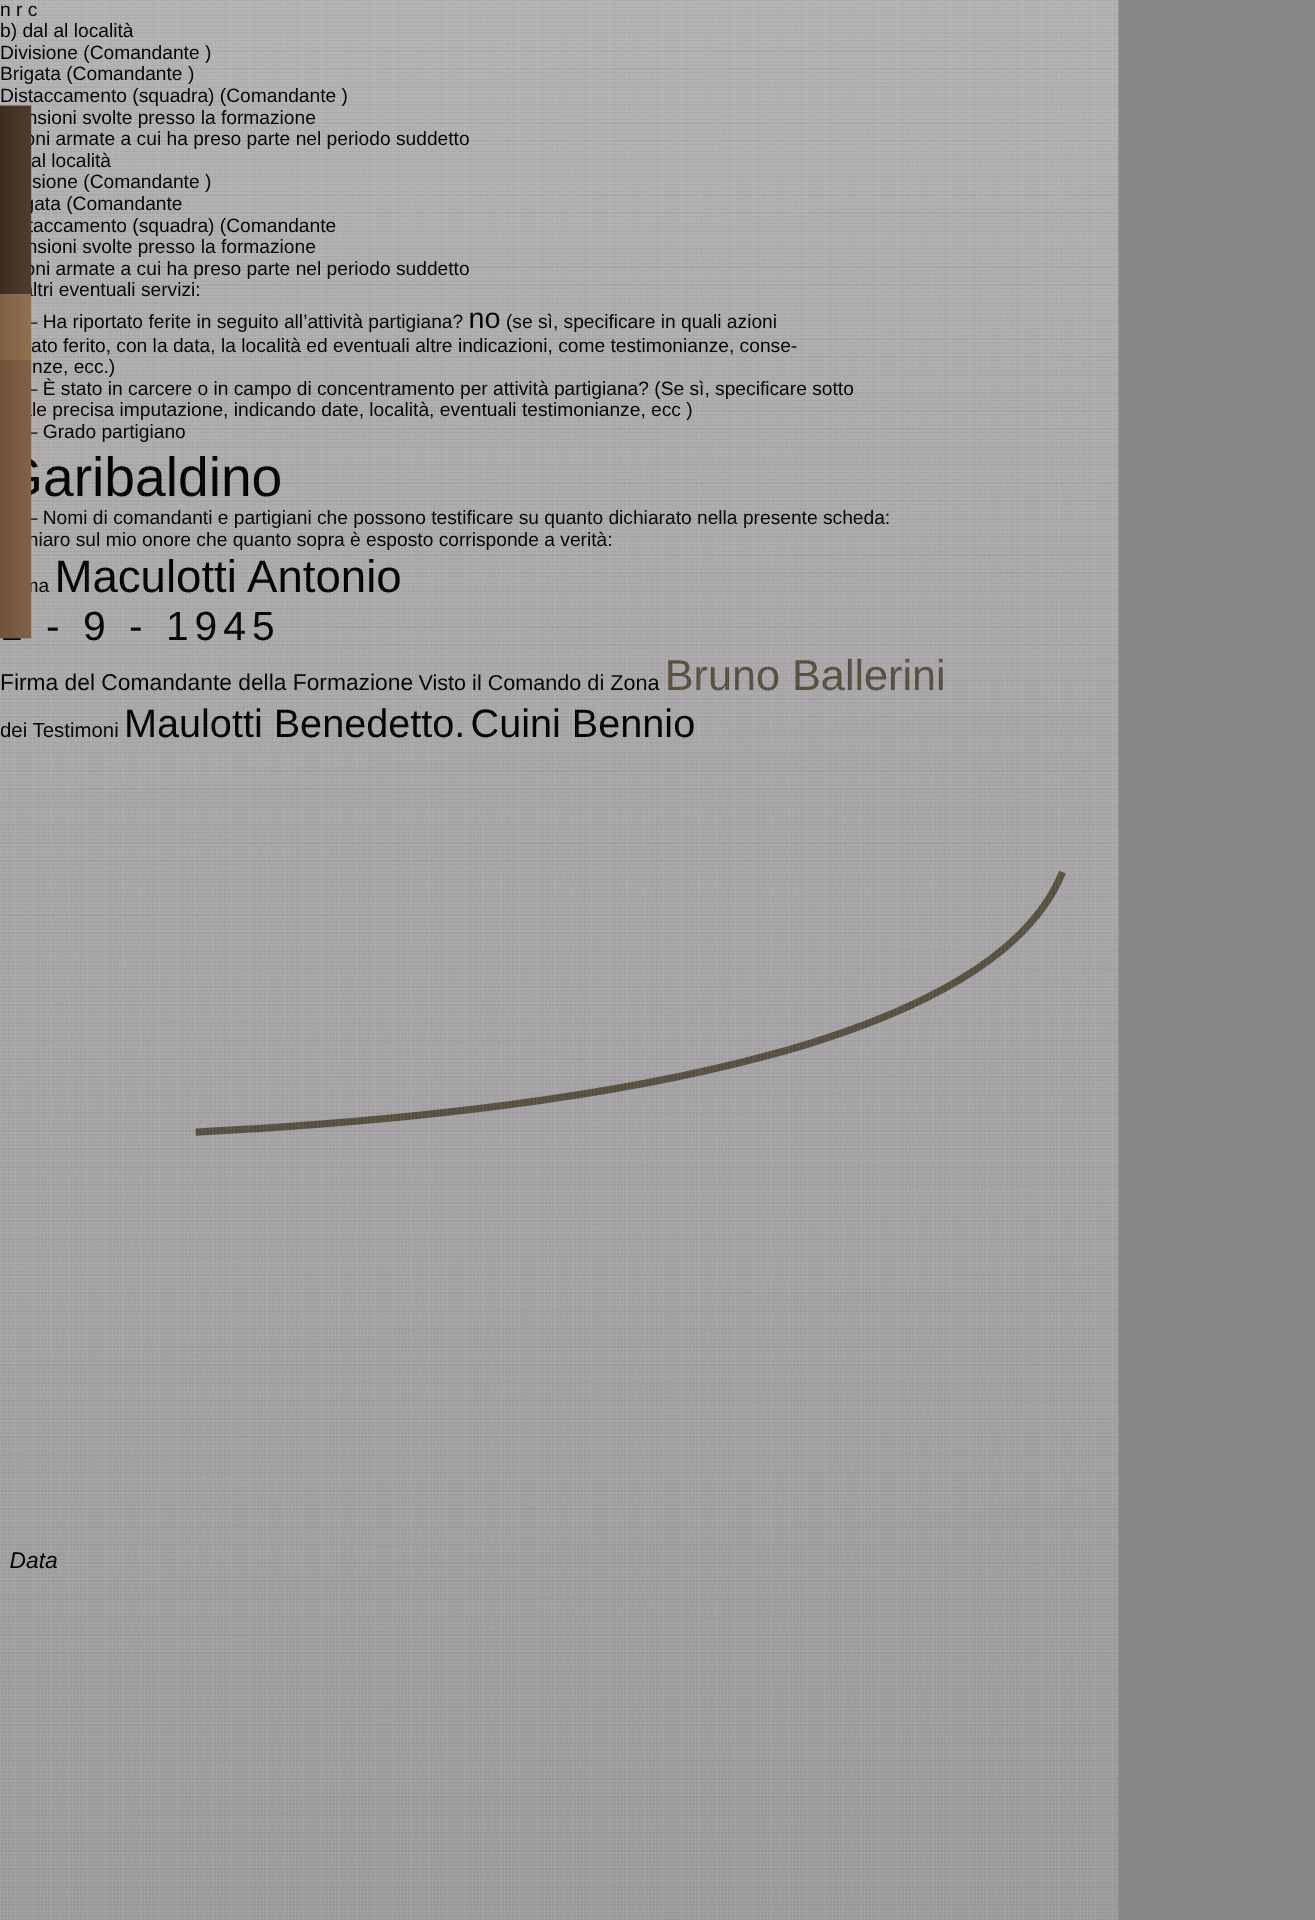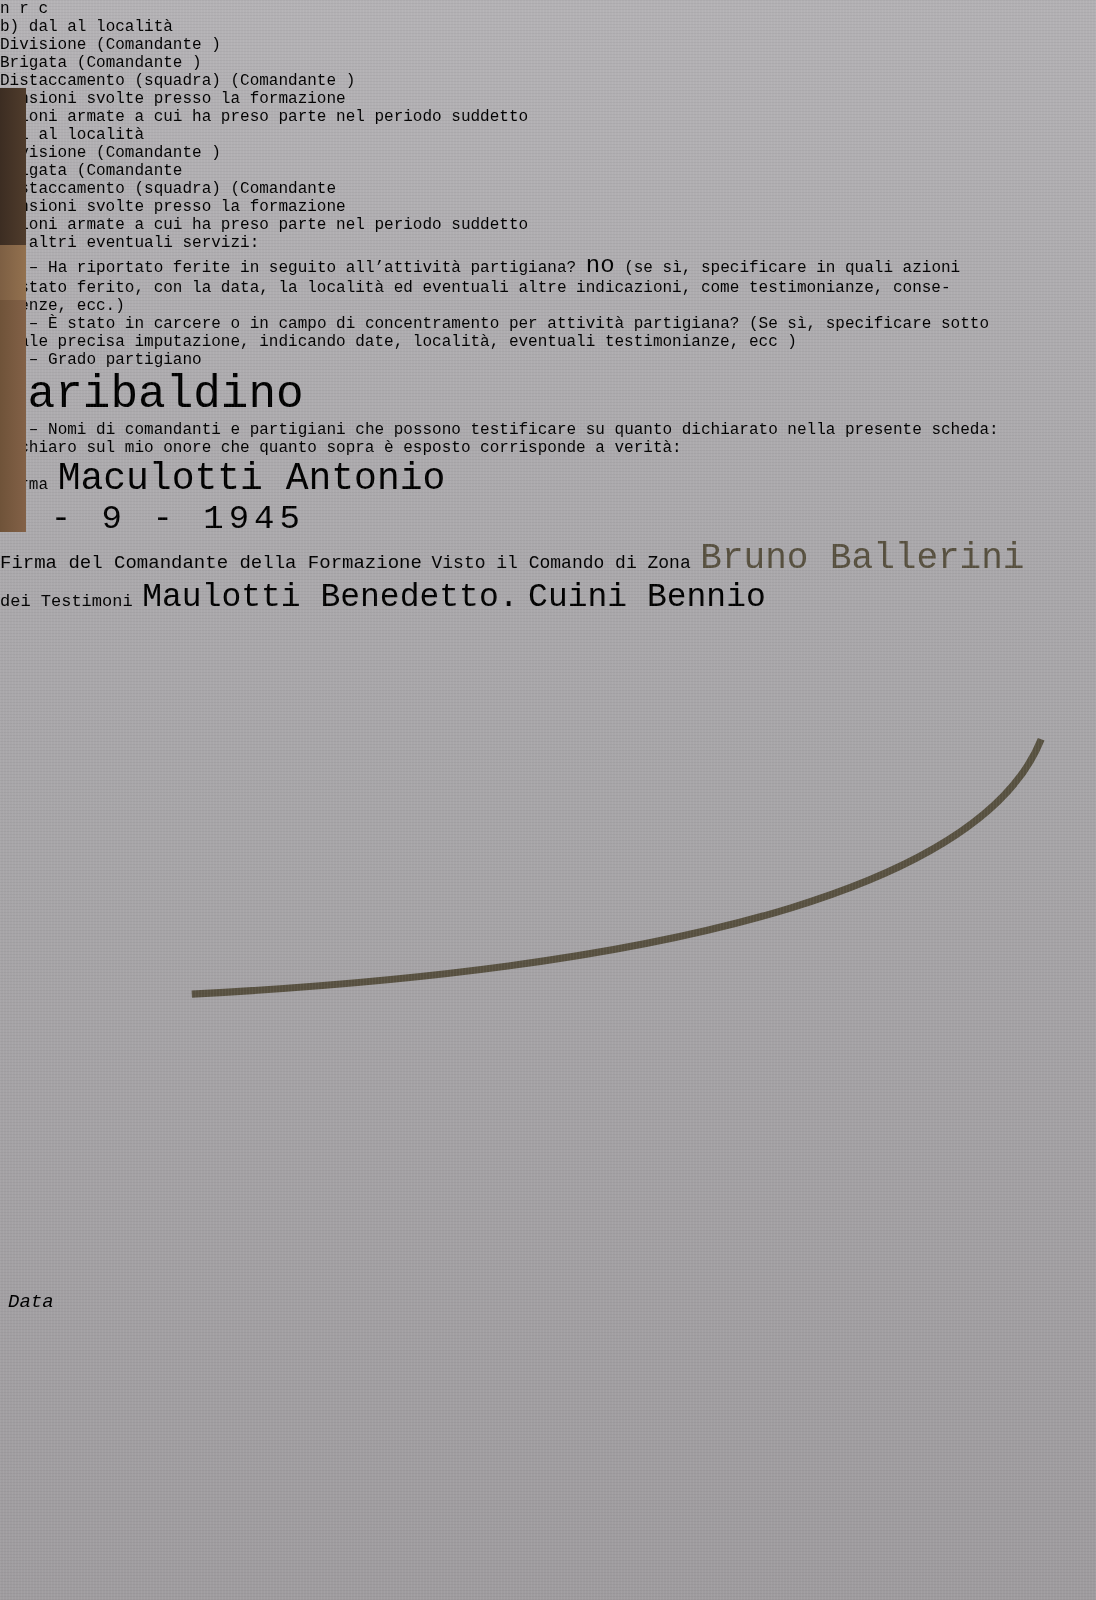--- a/index.html
+++ b/index.html
@@ -1,18 +1,18 @@
 <!DOCTYPE html>
 <html><head>
 <meta charset="utf-8">
 <style>
   html,body{margin:0;padding:0;background:#888;}
-  .scene{position:relative;width:1096px;height:1600px;overflow:hidden;
+  .scene{position:relative;width:932px;height:1600px;overflow:hidden;
          background:linear-gradient(175deg,#b4b2b5 0%,#a9a7aa 40%,#9e9b9e 100%);
-         font-family:Liberation Mono, monospace;}
+         font-family:Liberation Sans, sans-serif;}
   .fabric{position:absolute;inset:0;z-index:0;pointer-events:none;
     background:
       repeating-linear-gradient(90deg,rgba(255,255,255,.05) 0 1px,transparent 1px 3px),
       repeating-linear-gradient(0deg,rgba(0,0,0,.04) 0 1px,transparent 1px 3px);}
   
   .edge-strip{position:absolute;left:0;top:0;width:26px;height:1600px;z-index:1;}
   .edge-strip .seg{position:absolute;left:0;width:100%;}
   .sg1{top:88px;height:157px;background:linear-gradient(90deg,#3c2d22,#503c2c);}
   .sg2{top:245px;height:55px;background:linear-gradient(90deg,#7d5f43,#93714f);}
   .sg3{top:300px;height:232px;background:linear-gradient(90deg,#6f5339,#836147);}

